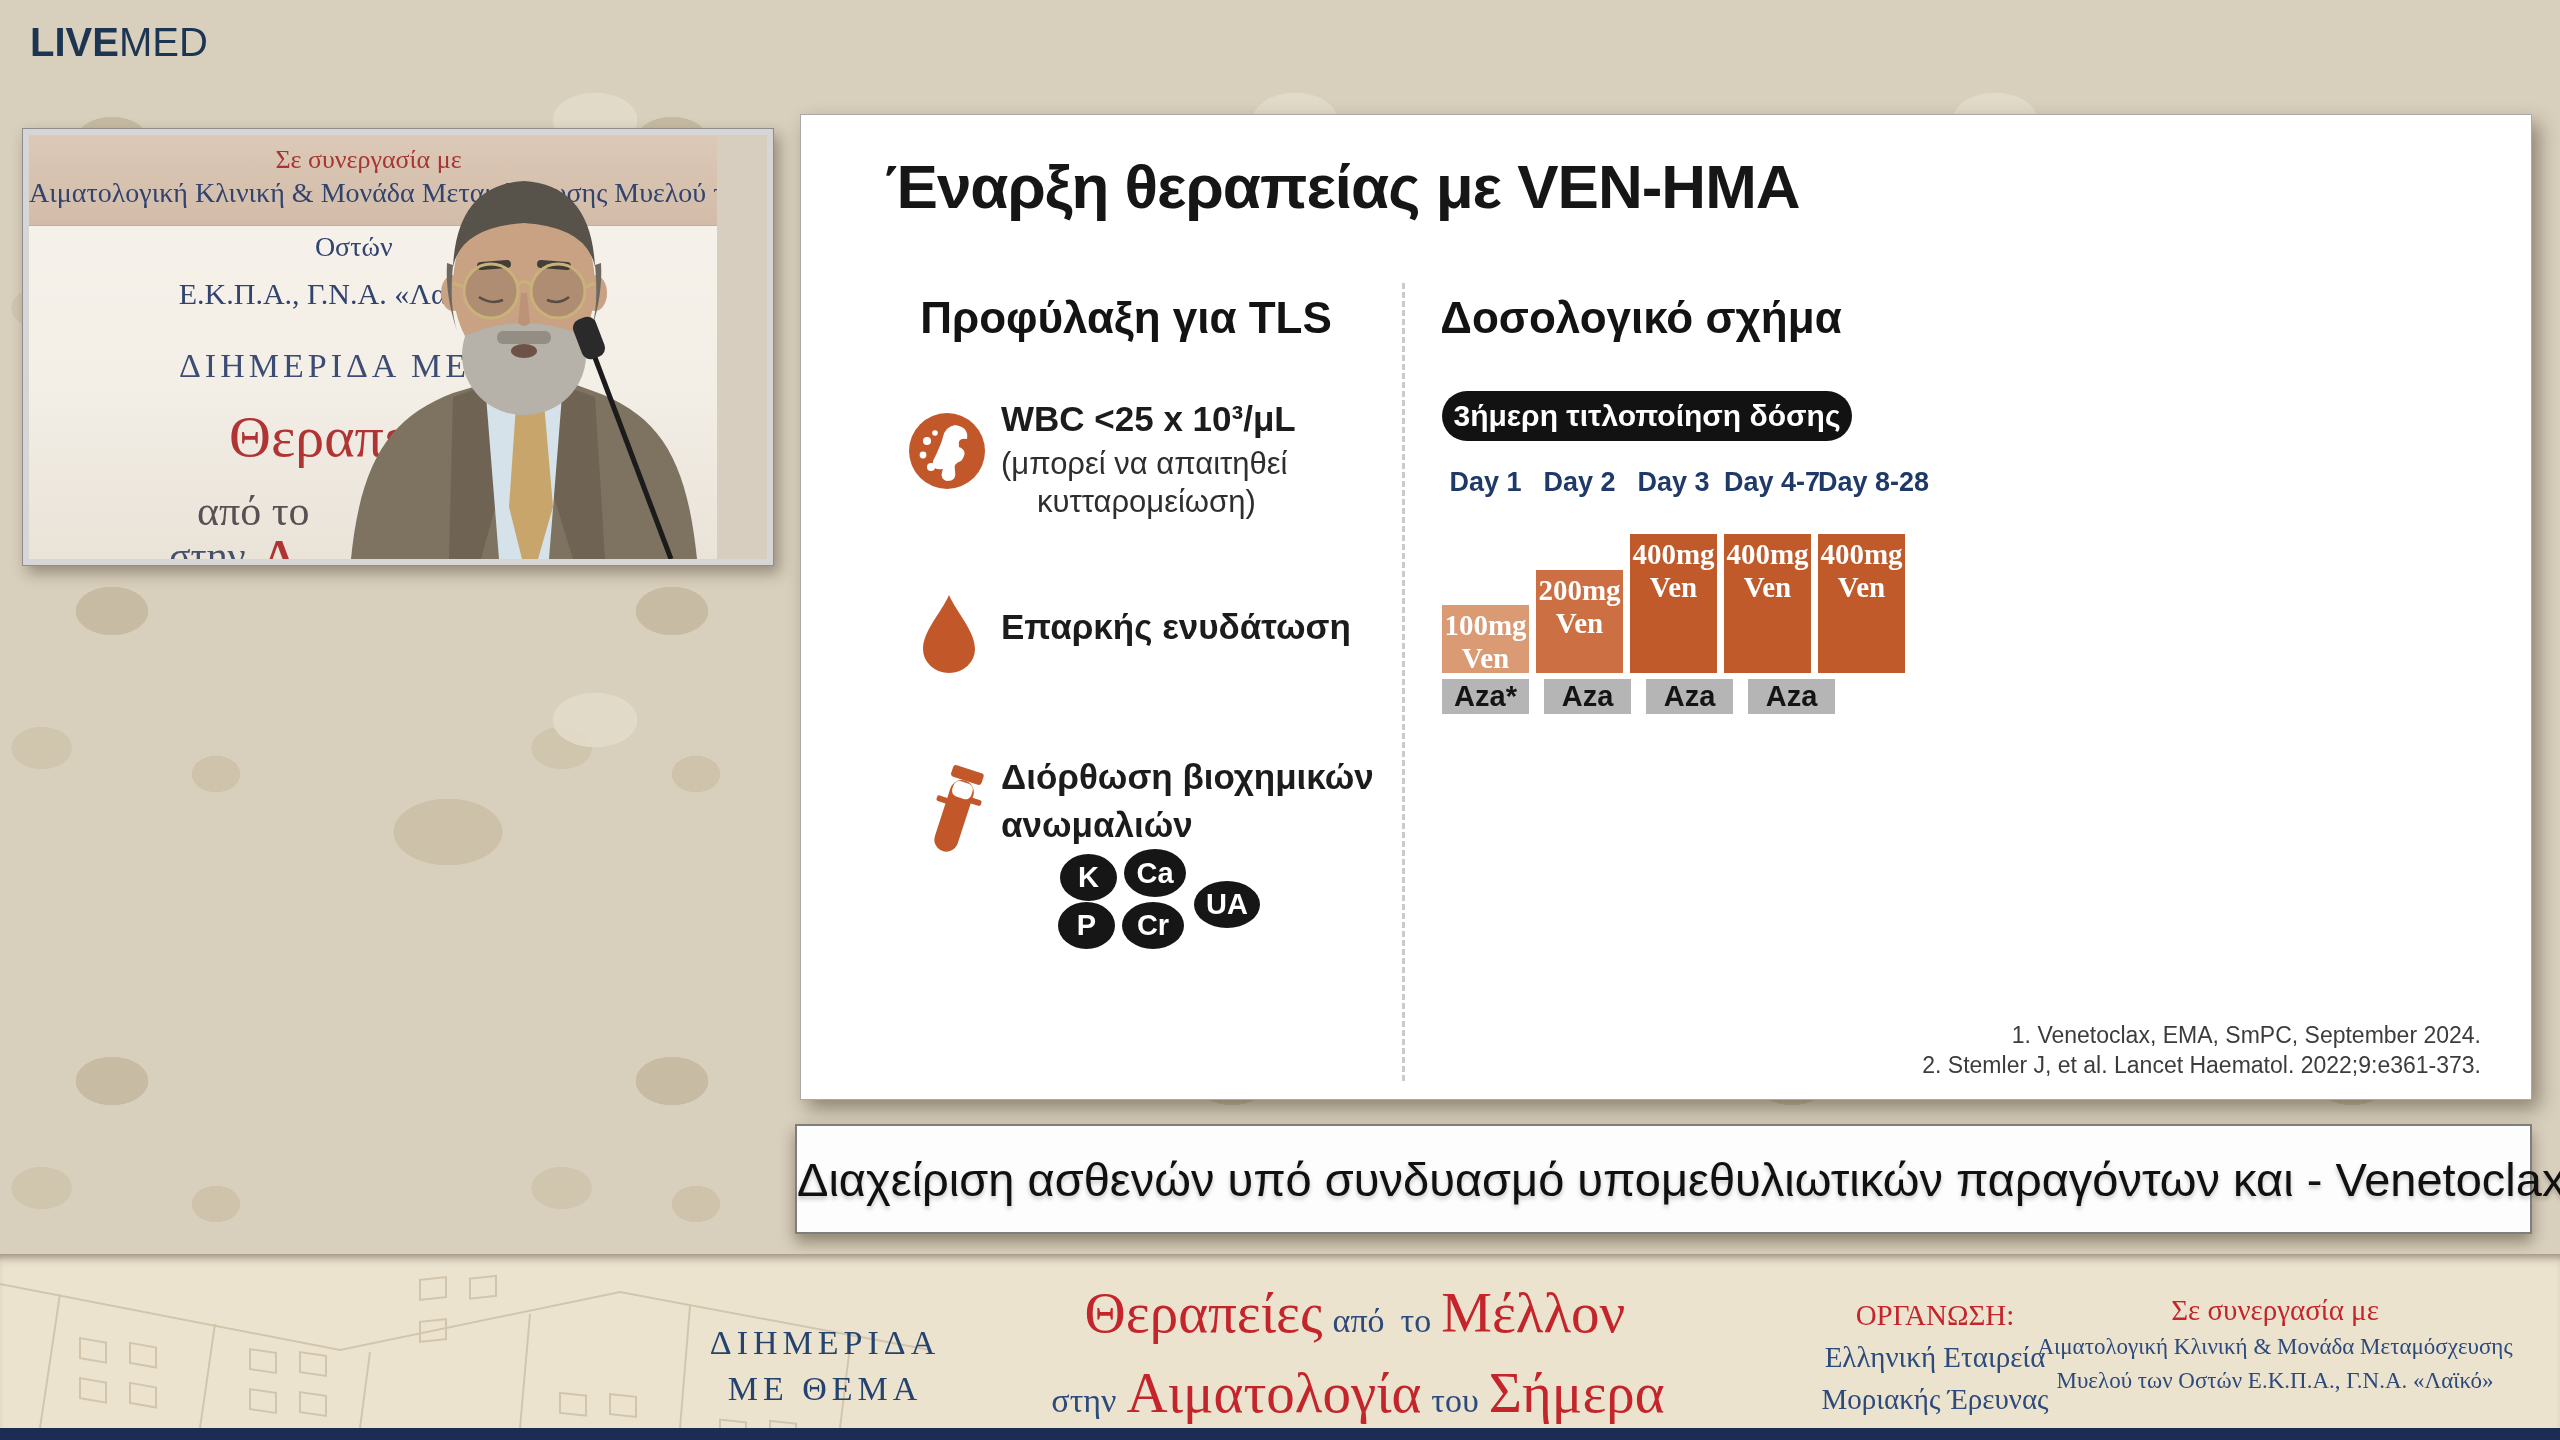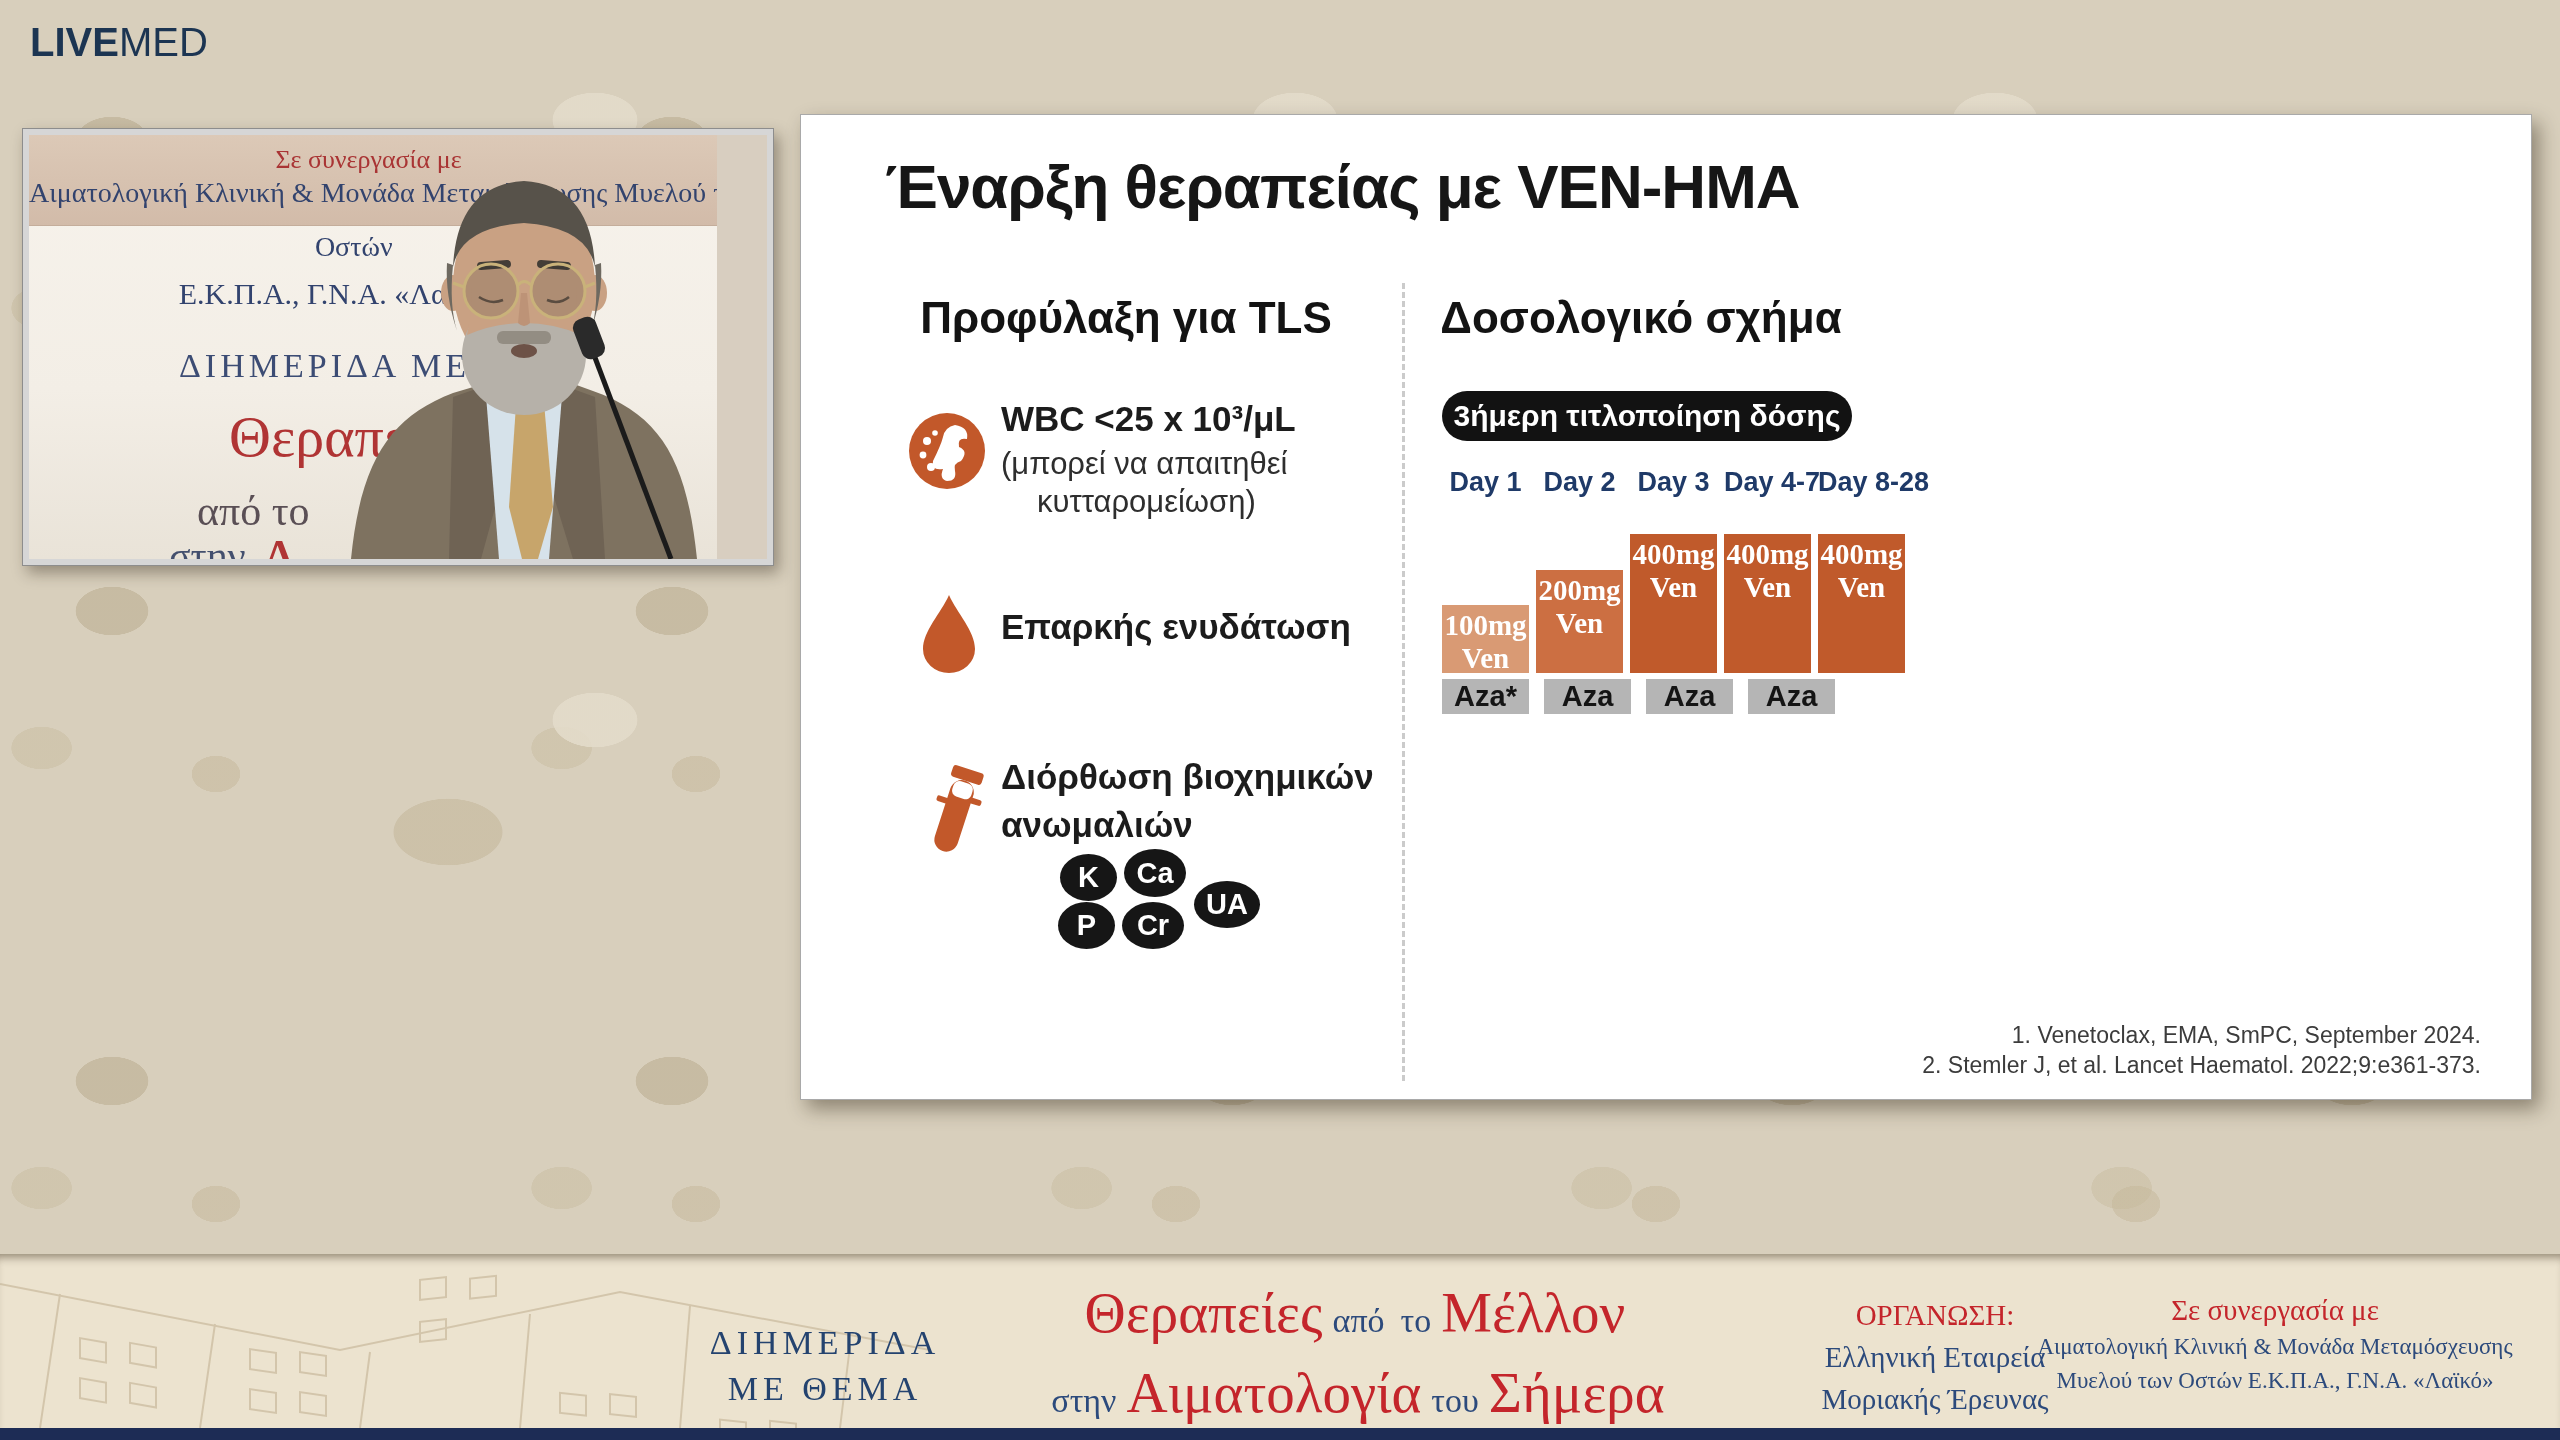--- a/index.html
+++ b/index.html
@@ -236,20 +236,25 @@
       <div class="aza">Aza</div>
       <div class="aza">Aza</div>
     </div>
 
     <div class="refs">
       <div>1. Venetoclax, EMA, SmPC, September 2024.</div>
       <div>2. Stemler J, et al. Lancet Haematol. 2022;9:e361-373.</div>
     </div>
   </div>
 
+  <div class="abs banner">
+    <div class="red red-stripe" style="width:26px;"></div>
+    <div class="txt">Διαχείριση ασθενών υπό συνδυασμό υπομεθυλιωτικών παραγόντων και - Venetoclax</div>
+    <div class="red red-stripe right" style="width:26px;"></div>
+  </div>
 
   <div class="abs footer">
     <svg class="sketch" width="1100" height="174" viewBox="0 0 1100 174">
       <g stroke="#bfae8f" stroke-width="2" fill="none">
         <path d="M0,30 L340,96 L620,38 L930,96"></path>
         <path d="M40,174 L60,40 M200,174 L215,70 M360,174 L370,98 M520,174 L530,60 M680,174 L690,52 M840,174 L850,92"></path>
         <g>
           <rect x="80" y="70" width="26" height="20" transform="skewY(10)"></rect>
           <rect x="130" y="66" width="26" height="20" transform="skewY(10)"></rect>
           <rect x="80" y="110" width="26" height="20" transform="skewY(10)"></rect>

